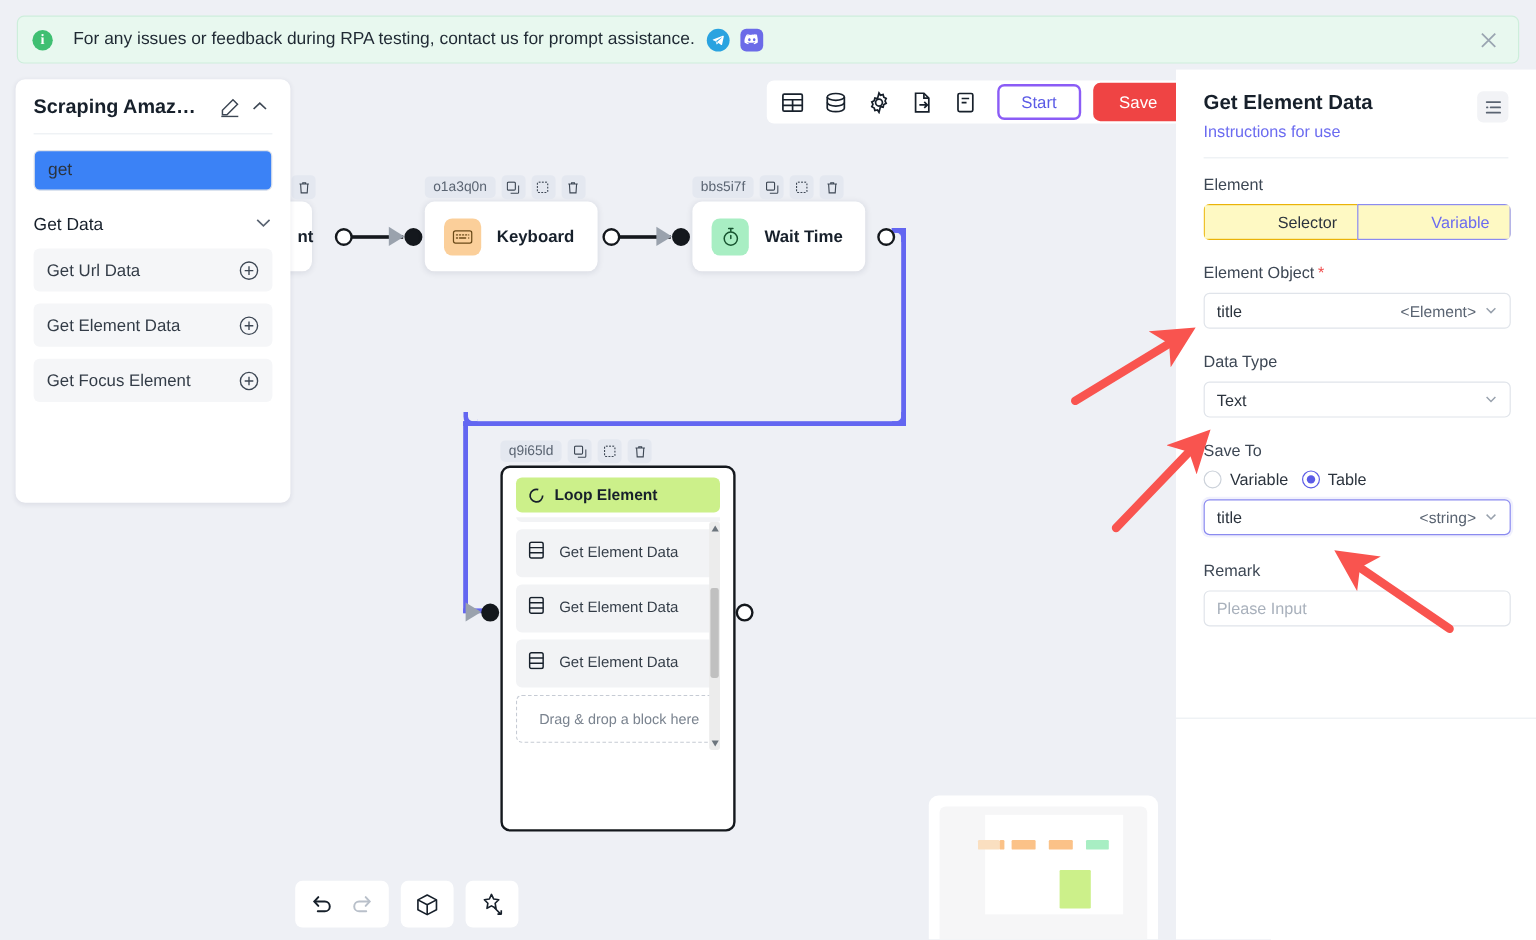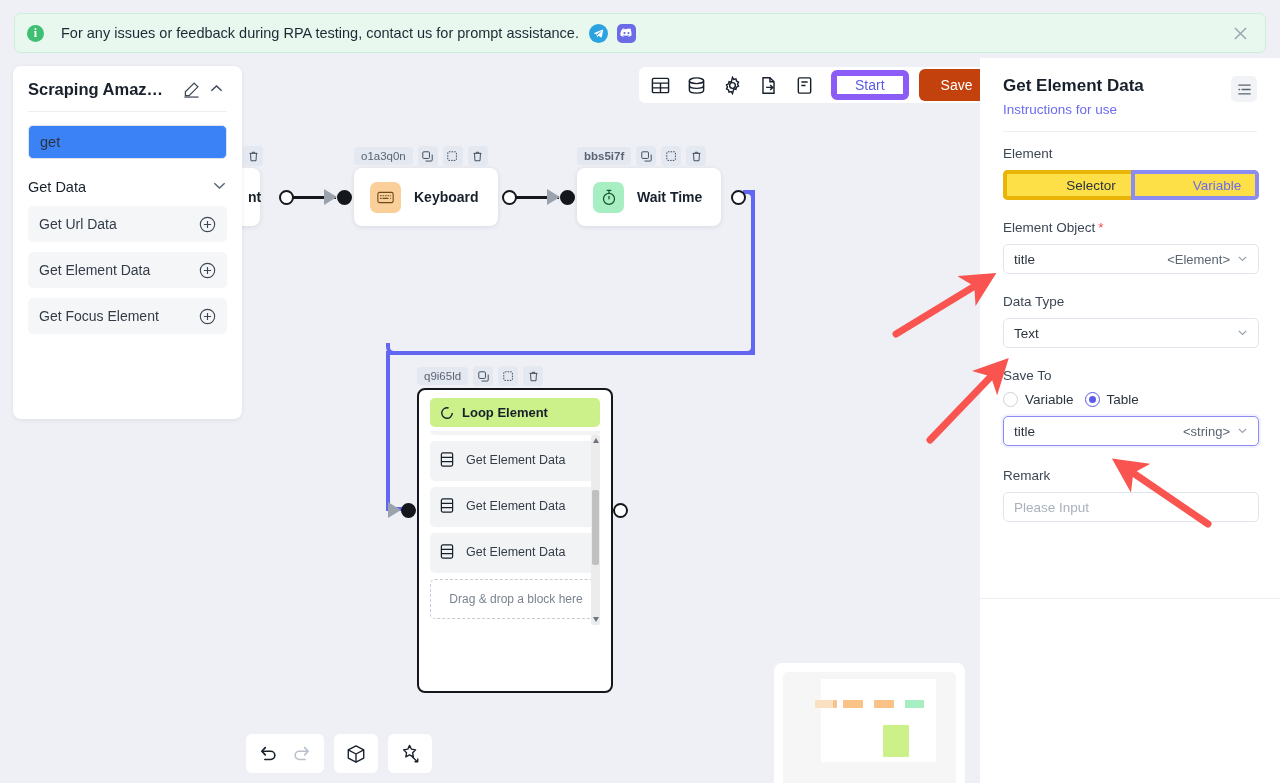--- a/index.html
+++ b/index.html
@@ -162,27 +162,27 @@
     position: absolute; left: 639px; top: 67px;
     height: 36px; display: flex; align-items: center; gap: 6px;
     background: #fff; border-radius: 6px; padding: 0 6px;
   }
   .tt-icon {
     width: 30px; height: 30px; display: flex; align-items: center; justify-content: center;
     color: #17202b; cursor: pointer; border-radius: 5px;
   }
   .btn-start {
     margin-left: 6px; height: 30px; padding: 0 18px; border-radius: 6px;
-    border: 6px solid #8b5cf6; color: #5b5be6; background: #fff;
+    border: 2px solid #8b5cf6; color: #5b5be6; background: #fff;
     font-size: 14px; display: flex; align-items: center; cursor: pointer;
     font-family: "Liberation Sans", sans-serif;
   }
   .btn-save {
     margin-left: 4px; height: 32px; padding: 0 22px; border-radius: 6px;
-    border: none; color: #fff; background: #c2410c;
+    border: none; color: #fff; background: #ef4444;
     font-size: 14px; display: flex; align-items: center; cursor: pointer;
     font-family: "Liberation Sans", sans-serif;
   }
 
   
   .bottom-bar { position: absolute; left: 246px; top: 734px; display: flex; gap: 10px; }
   .bb-group { background: #fff; border-radius: 6px; height: 39px; display: flex; align-items: center; padding: 0 8px; gap: 6px; }
   .bb-icon { width: 28px; height: 28px; display: flex; align-items: center; justify-content: center; cursor: pointer; color: #17202b; }
   .bb-icon.muted { color: #b9c0ca; }
 
@@ -212,22 +212,22 @@
   }
   .rp-divider { margin-top: 14px; border-bottom: 1px solid #eceff3; }
   .rp-label { margin-top: 14px; font-size: 13.5px; color: #3d4754; }
   .rp-label .req { color: #f04a4a; margin-left: 3px; }
   .seg {
     margin-top: 9px; display: flex; width: 256px; height: 30px;
     border-radius: 5px; overflow: hidden;
   }
   .seg-btn {
     flex: 1 1 50%; display: flex; align-items: center; justify-content: center;
-    font-size: 13.5px; border: 4px solid #eab308; cursor: pointer;
-    background: #fde047; color: #2b333d; padding-left: 44px;
+    font-size: 13.5px; border: 1px solid #eab308; cursor: pointer;
+    background: #fef9c3; color: #2b333d; padding-left: 44px;
   }
   .seg-btn.active { border-color: #8b8bf0; color: #6b6bf0; }
   .seg-btn:first-child { border-right: none; }
   .field {
     margin-top: 9px; width: 256px; height: 30px;
     border: 1px solid #e0e4ea; border-radius: 5px;
     display: flex; align-items: center; padding: 0 10px;
     font-size: 13.5px; color: #2b333d; background: #fff; cursor: pointer;
   }
   .field.focused { border-color: #8b8bf0; box-shadow: 0 0 0 2px rgba(139,139,240,.12); }
@@ -333,21 +333,21 @@
 
     <div class="node" style="left:577px; top:110px; width:144px; height:58px;">
       <div class="node-icon" style="background:#a8eec3;">
         <svg width="16" height="17" viewBox="0 0 18 19" stroke="#16532f" fill="none" stroke-width="1.4">
             <circle cx="9" cy="11" r="6.2"></circle>
             <path d="M9 8.2V11M7 1.5h4M9 1.5v2.6" stroke-linecap="round"></path>
           </svg>
       </div>
       <div class="node-label">Wait Time</div>
     </div>
-    <div class="node-toolbar" style="left:577px; top:88px;font-weight:bold;">
+    <div class="node-toolbar" style="left:577px; top:88px;">
       <div class="node-id">bbs5i7f</div>
       <div class="tool-btn">
         <svg width="11" height="11" viewBox="0 0 14 14" stroke="currentColor" fill="none" stroke-width="1.2">
             <rect x="1" y="1" width="8.5" height="8.5" rx="1.2"></rect>
             <path d="M4.5 12.8h7.3c.7 0 1.2-.5 1.2-1.2V4.5"></path>
           </svg>
       </div>
       <div class="tool-btn">
         <svg width="11" height="11" viewBox="0 0 14 14" stroke="currentColor" fill="none" stroke-width="1.2" stroke-dasharray="2 1.4">
             <rect x="1" y="1" width="11" height="11" rx="1.4"></rect>

